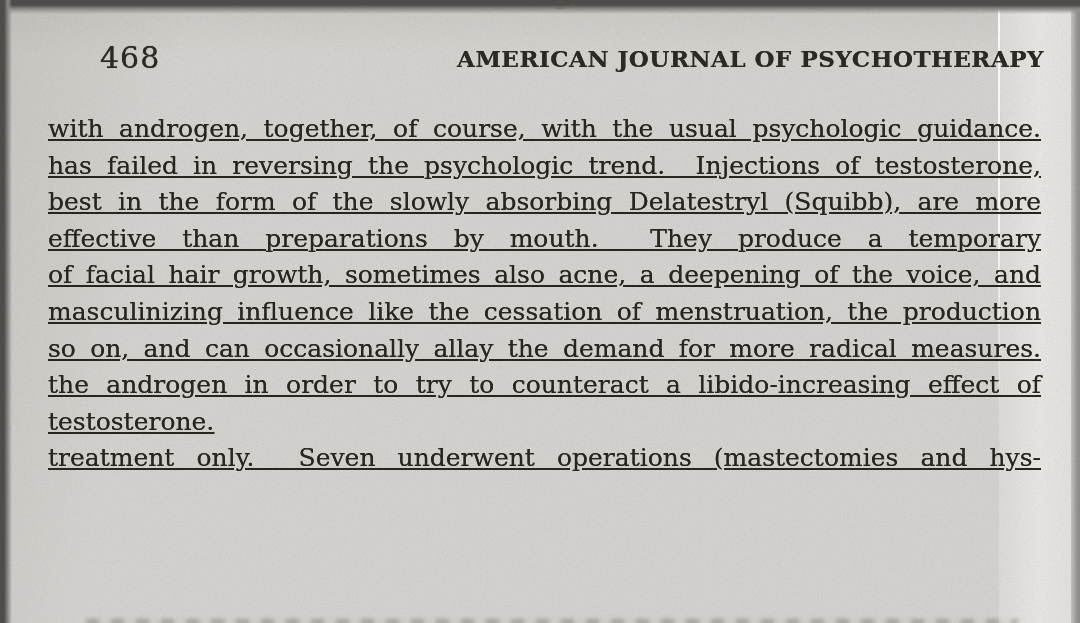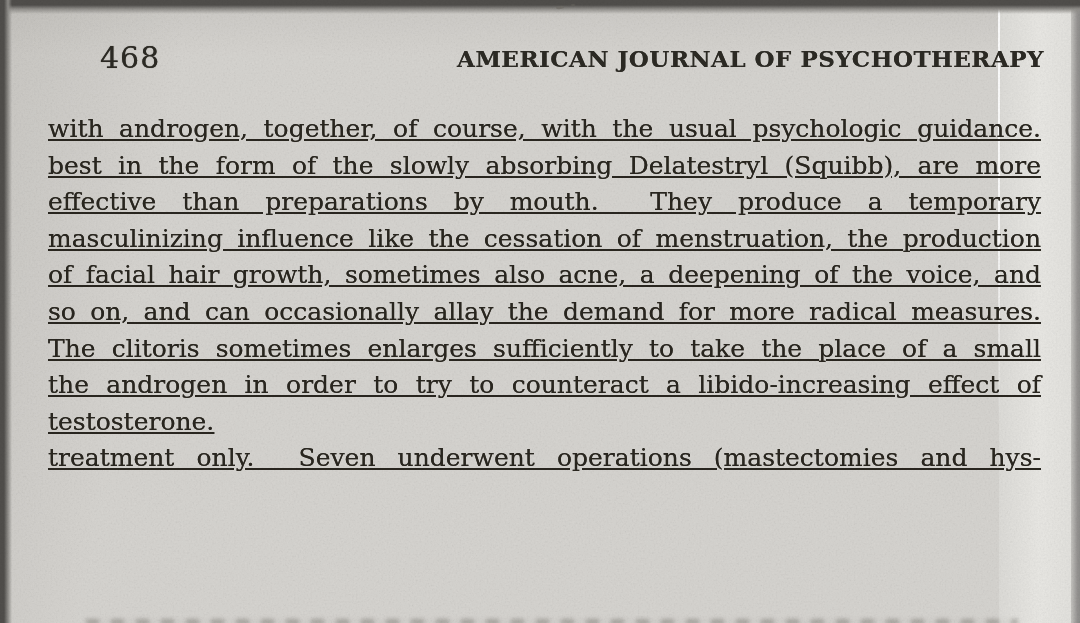--- a/index.html
+++ b/index.html
@@ -87,26 +87,26 @@
   <div class="edge-top"></div>
   <div class="edge-left"></div>
   <div class="speck s1"></div>
   <div class="speck s2"></div>
 
   <div class="page-number">468</div>
   <div class="running-head">AMERICAN JOURNAL OF PSYCHOTHERAPY</div>
 
   <div class="body-text" id="body-text">
       <div class="line">with androgen, together, of course, with the usual psychologic guidance.</div>
+      <div class="line">has failed in reversing the psychologic trend.&nbsp; Injections of testosterone,</div>
       <div class="line">best in the form of the slowly absorbing Delatestryl (Squibb), are more</div>
       <div class="line">effective than preparations by mouth.&nbsp; They produce a temporary</div>
+      <div class="line">of facial hair growth, sometimes also acne, a deepening of the voice, and</div>
       <div class="line">masculinizing influence like the cessation of menstruation, the production</div>
-      <div class="line">of facial hair growth, sometimes also acne, a deepening of the voice, and</div>
       <div class="line">so on, and can occasionally allay the demand for more radical measures.</div>
-      <div class="line">The clitoris sometimes enlarges sufficiently to take the place of a small</div>
       <div class="line">the androgen in order to try to counteract a libido-increasing effect of</div>
       <div class="line left">testosterone.</div>
       <div class="line">treatment only.&nbsp; Seven underwent operations (mastectomies and hys-</div>
     </div>
 
   <div class="cutoff"></div>
 
   <svg class="grain" width="1080" height="623" xmlns="http://www.w3.org/2000/svg">
     <filter id="grainF">
       <feTurbulence type="fractalNoise" baseFrequency="0.55" numOctaves="3" seed="11" stitchTiles="stitch"></feTurbulence>

